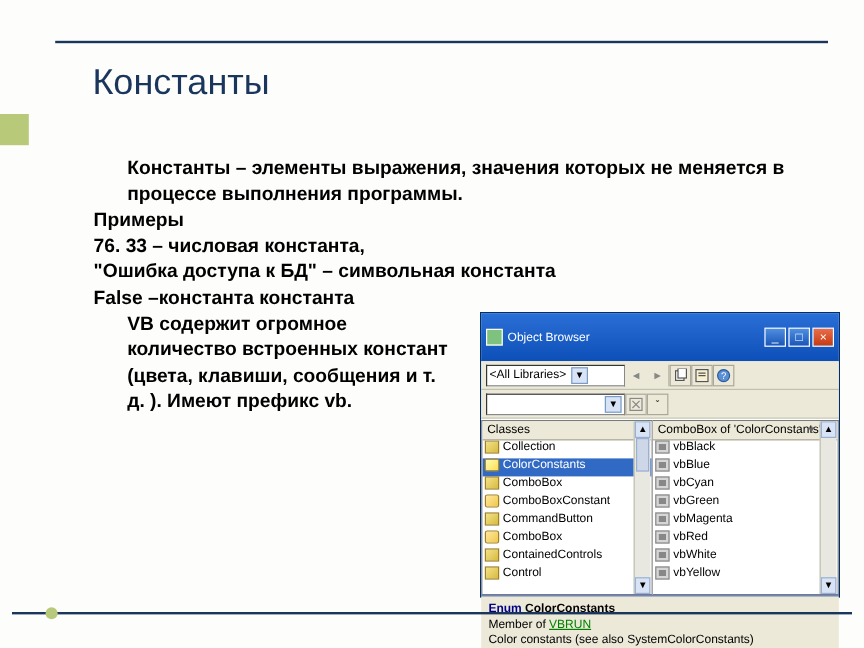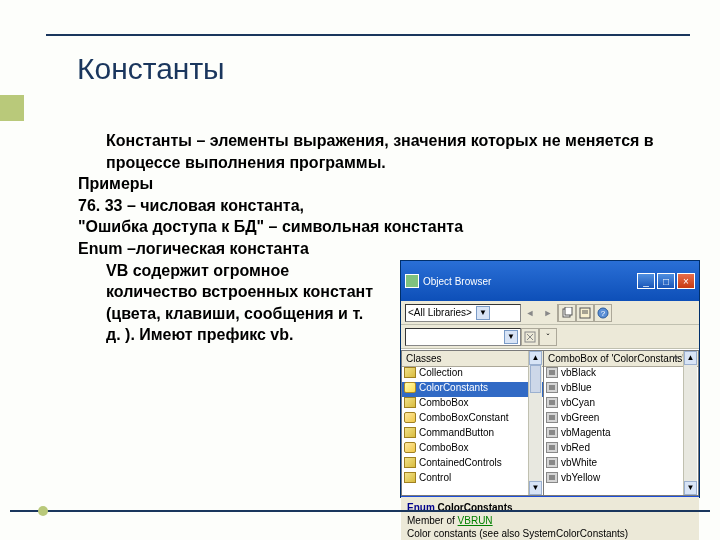--- a/index.html
+++ b/index.html
@@ -226,21 +226,21 @@
 
 <div class="header-line"></div>
 <div class="accent-stub"></div>
 <h1 class="title">Константы</h1>
 
 <div class="content">
   <div class="indent">Константы – элементы выражения, значения которых не меняется в процессе выполнения программы.</div>
   <div>Примеры</div>
   <div>76. 33 – числовая константа,</div>
   <div>"Ошибка доступа к БД" – символьная константа</div>
-  <div>Enum –логическая константа</div>
+  <div>False –константа константа</div>
   <div class="tail">
     <span class="indent" style="display:inline-block">VB содержит огромное количество встроенных констант (цвета, клавиши, сообщения и т. д. ). Имеют префикс vb.</span>
   </div>
 </div>
 
 <div class="ob">
   <div class="titlebar">
     <div class="ticon"></div>
     <span>Object Browser</span>
     <div class="spacer"></div>

